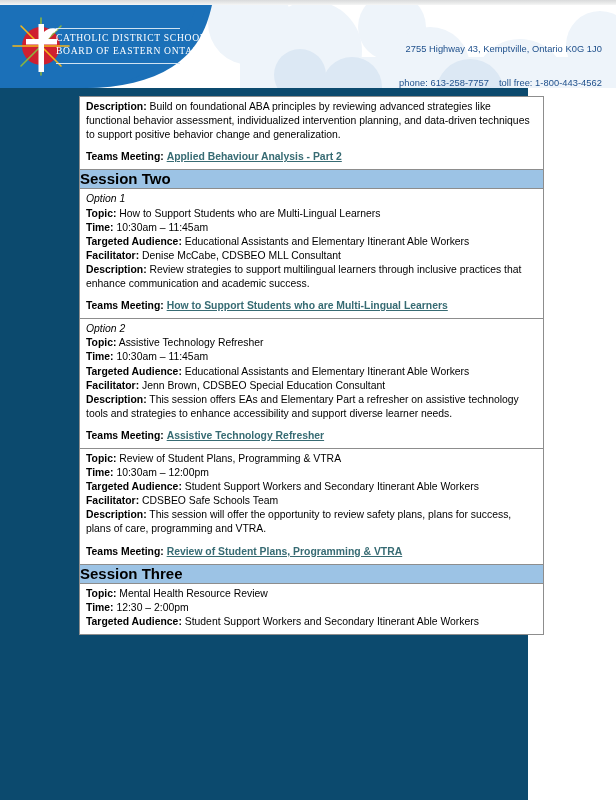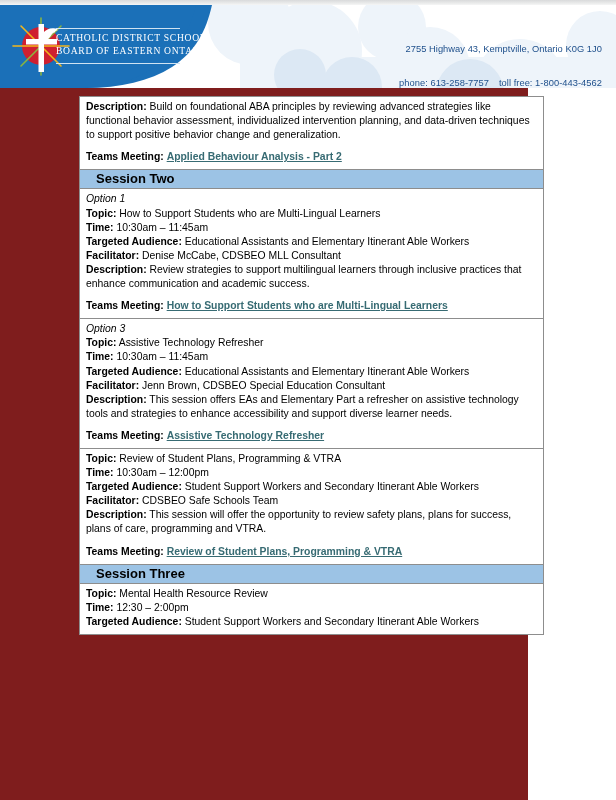--- a/index.html
+++ b/index.html
@@ -73,21 +73,21 @@
   }
   .logo-rule.top { top: 23px; }
   .logo-rule.bot { top: 58px; }
 
   
   .page {
     position: absolute;
     top: 88px; left: 0;
     width: 528px;
     height: 712px;
-    background: #7f1d1d;
+    background: #0c4a6e;
   }
 
   .doc-table {
     position: absolute;
     left: 79px;
     top: 8px;
     width: 463px;
     border: 1px solid #8d8d8d;
     border-collapse: collapse;
     background: #ffffff;
@@ -110,23 +110,23 @@
   .opt {
     font-style: italic;
     font-size: 10.4px;
     line-height: 14.1px;
     margin: 0;
   }
 
   .session-head {
     background: #9cc3e5;
     border-bottom: 1px solid #8d8d8d;
-    padding: 2px 6px 2px 16px;
+    padding: 2px 6px 2px 0;
     font-weight: bold;
-    font-size: 13px;
+    font-size: 15px;
     line-height: 14.1px;
     color: #000000;
   }
 
   .tm-link {
     color: #376b73;
     text-decoration: underline;
     font-weight: bold;
   }
 </style>
@@ -206,21 +206,21 @@
       <p><span class="lbl">Topic:</span> <span>How to Support Students who are Multi-Lingual Learners</span></p>
       <p><span class="lbl">Time:</span> <span>10:30am – 11:45am</span></p>
       <p><span class="lbl">Targeted Audience:</span> <span>Educational Assistants and Elementary Itinerant Able Workers</span></p>
       <p><span class="lbl">Facilitator:</span> <span>Denise McCabe, CDSBEO MLL Consultant</span></p>
       <p><span class="lbl">Description:</span> <span>Review strategies to support multilingual learners through inclusive practices that enhance communication and academic success.</span></p>
       <p class="spacer"></p>
       <p><span class="lbl">Teams Meeting:</span> <span class="tm-link">How to Support Students who are Multi-Lingual Learners</span></p>
     </div>
 
     <div class="cell">
-      <p class="opt">Option 3</p>
+      <p class="opt">Option 2</p>
       <p><span class="lbl">Topic:</span> <span>Assistive Technology Refresher</span></p>
       <p><span class="lbl">Time:</span> <span>10:30am – 11:45am</span></p>
       <p><span class="lbl">Targeted Audience:</span> <span>Educational Assistants and Elementary Itinerant Able Workers</span></p>
       <p><span class="lbl">Facilitator:</span> <span>Jenn Brown, CDSBEO Special Education Consultant</span></p>
       <p><span class="lbl">Description:</span> <span>This session offers EAs and Elementary Part a refresher on assistive technology tools and strategies to enhance accessibility and support diverse learner needs.</span></p>
       <p class="spacer"></p>
       <p><span class="lbl">Teams Meeting:</span> <span class="tm-link">Assistive Technology Refresher</span></p>
     </div>
 
     <div class="cell">

